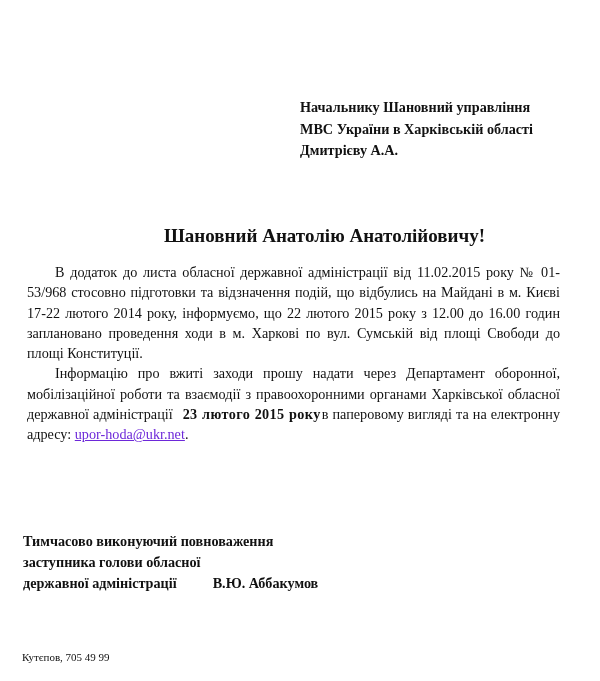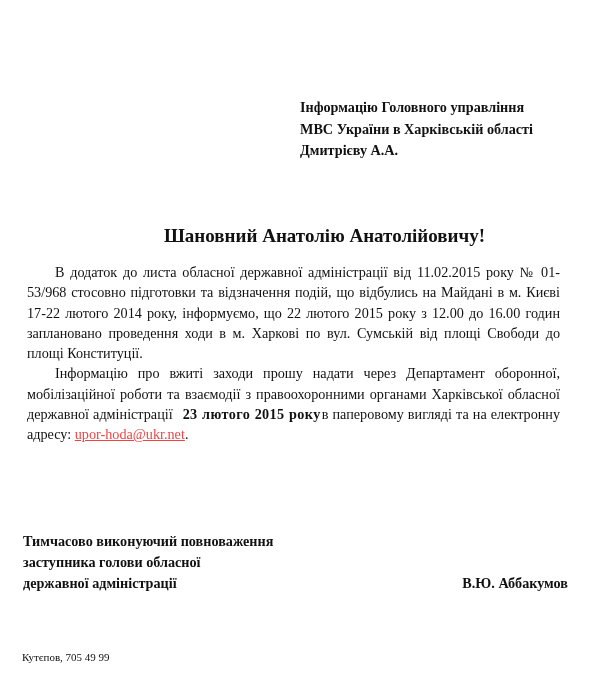--- a/index.html
+++ b/index.html
@@ -61,62 +61,63 @@
   }
   .body-block p:last-child { margin-bottom: 0; }
 
   .bold-date {
     font-weight: bold;
     letter-spacing: 0.4px;
     padding-left: 10px;
     padding-right: 1px;
   }
   .email-link {
-    color: #ef4444;
+    color: #6d28d9;
     text-decoration: underline;
   }
 
   
   .signature {
     position: absolute;
     left: 23px;
     top: 531px;
     width: 545px;
     font-weight: bold;
     font-size: 14.2px;
     line-height: 21px;
   }
   .signature .sig-lines { }
   .signature .sig-line { white-space: nowrap; }
   .signature .sig-last {
     display: flex;
-    justify-content: space-between;
+    justify-content: flex-start;
     align-items: baseline;
     width: 545px;
+    gap: 36px;
   }
   .signature .sig-name { white-space: nowrap; }
 
   
   .footer {
     position: absolute;
     left: 22px;
     top: 631px;
     font-size: 11px;
     line-height: 16px;
     white-space: nowrap;
     margin-top: 18px;
   }
 </style>
 </head>
 <body>
 
 <div class="page">
 
   <div class="addressee">
-    <div>Інформацію Головного управління</div>
+    <div>Начальнику Шановний управління</div>
     <div>МВС України в Харківській області</div>
     <div>Дмитрієву А.А.</div>
   </div>
 
   <div class="salutation">Шановний Анатолію Анатолійовичу!</div>
 
   <div class="body-block">
 
     <p>
       <span>В додаток до листа обласної державної адміністрації від 11.02.2015 року № 01-53/968 стосовно підготовки та відзначення подій, що відбулись на Майдані в м. Києві 17-22 лютого 2014 року, інформуємо, що 22 лютого 2015 року з 12.00 до 16.00 годин заплановано проведення ходи в м. Харкові по вул. Сумській від площі Свободи до площі Конституції.</span>

